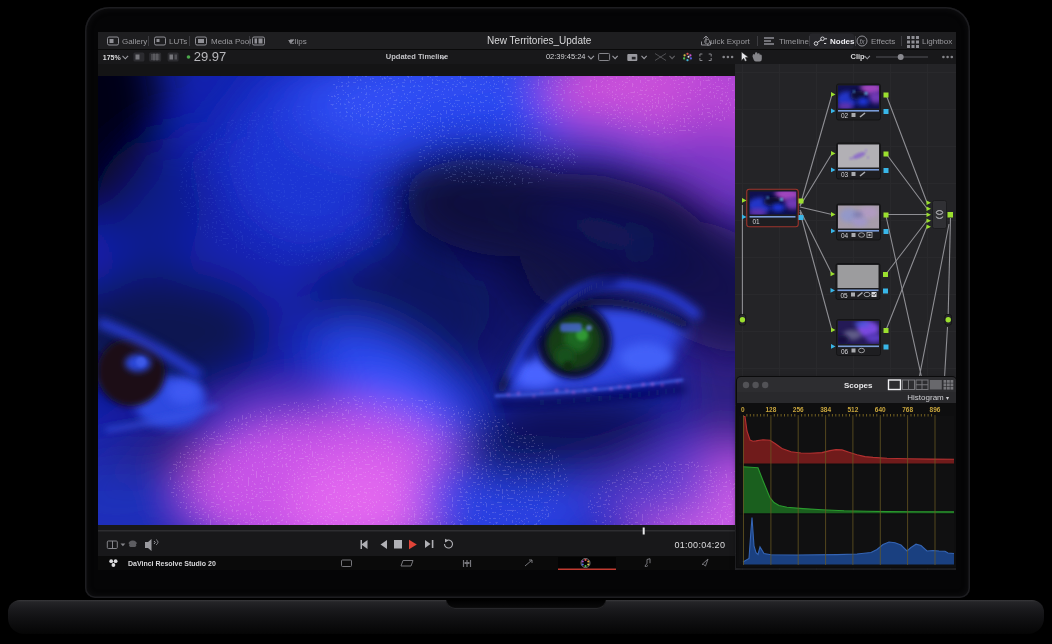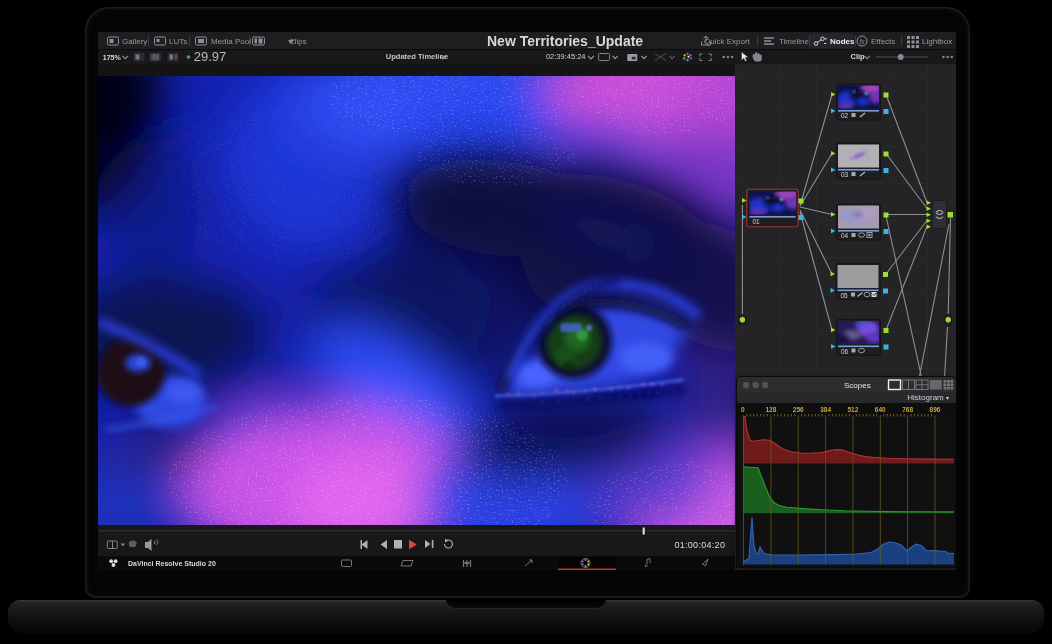--- a/index.html
+++ b/index.html
@@ -77,21 +77,21 @@
             <rect x="818" y="13" width="3" height="3"></rect>
         </g>
         <g stroke="#3c3c40" stroke-width="1">
             <path d="M50.5,4 v10 M91.5,4 v10 M151.5,4 v10 M659.5,4 v10 M711.5,4 v10 M757.5,4 v10 M803.5,4 v10"></path>
           </g>
       </svg>
       <span class="t" style="left:24px;top:4.5px;">Gallery</span>
       <span class="t" style="left:71px;top:4.5px;">LUTs</span>
       <span class="t" style="left:113px;top:4.5px;">Media Pool</span>
       <span class="t" style="left:171px;top:4.5px;margin-left:20px;">Clips</span>
-      <span class="t tw" style="left:389px;top:4px;font-weight:bold;font-size:14px;">New Territories_Update</span>
+      <span class="t tw" style="left:389px;top:4px;font-weight:normal;font-size:10px;">New Territories_Update</span>
       <span class="t" style="left:606px;top:4.5px;">Quick Export</span>
       <span class="t" style="left:681px;top:4.5px;">Timeline</span>
       <span class="t" style="left:732px;top:4.5px;color:#ececf0;font-weight:bold;">Nodes</span>
       <span class="t" style="left:773px;top:4.5px;">Effects</span>
       <span class="t" style="left:824px;top:4.5px;">Lightbox</span>
     </div>
     <div id="row2">
       <svg class="abs" style="left:0;top:0" width="858" height="14" viewBox="0 0 858 14">
         <g fill="#2b2b2f">
           <rect x="35.4" y="2.5" width="11" height="9" rx="1.5"></rect>
@@ -544,21 +544,21 @@
               <rect x="210" y="3" width="2.8" height="2.8"></rect>
               <rect x="213.5" y="3" width="2.8" height="2.8"></rect>
             <rect x="206.5" y="6.4" width="2.8" height="2.8"></rect>
               <rect x="210" y="6.4" width="2.8" height="2.8"></rect>
               <rect x="213.5" y="6.4" width="2.8" height="2.8"></rect>
             <rect x="206.5" y="9.8" width="2.8" height="2.8"></rect>
               <rect x="210" y="9.8" width="2.8" height="2.8"></rect>
               <rect x="213.5" y="9.8" width="2.8" height="2.8"></rect>
           </g>
         </svg>
-        <span class="t" style="left:107px;top:3.5px;font-size:8px;font-weight:normal;color:#e6e6e8;">Scopes</span>
+        <span class="t" style="left:107px;top:3.5px;font-size:8px;font-weight:bold;color:#e6e6e8;">Scopes</span>
       </div>
       <div class="abs" style="left:0;top:15px;width:219px;height:11px;background:#29292c;">
         <span class="t" style="right:7px;font-size:8px;top:0.5px;color:#cfcfd3;">Histogram <span style="font-size:6px;">▾</span></span>
       </div>
       <svg class="abs" style="left:0;top:26px;" width="219" height="164" viewBox="0 0 219 164">
         <rect width="219" height="164" fill="#0e0e0f"></rect>
         <g fill="#101011">
           <rect x="2" y="12.4" width="215" height="48.2"></rect>
           <rect x="2" y="62.1" width="215" height="48.2"></rect>
           <rect x="2" y="111.9" width="215" height="49.7"></rect>

